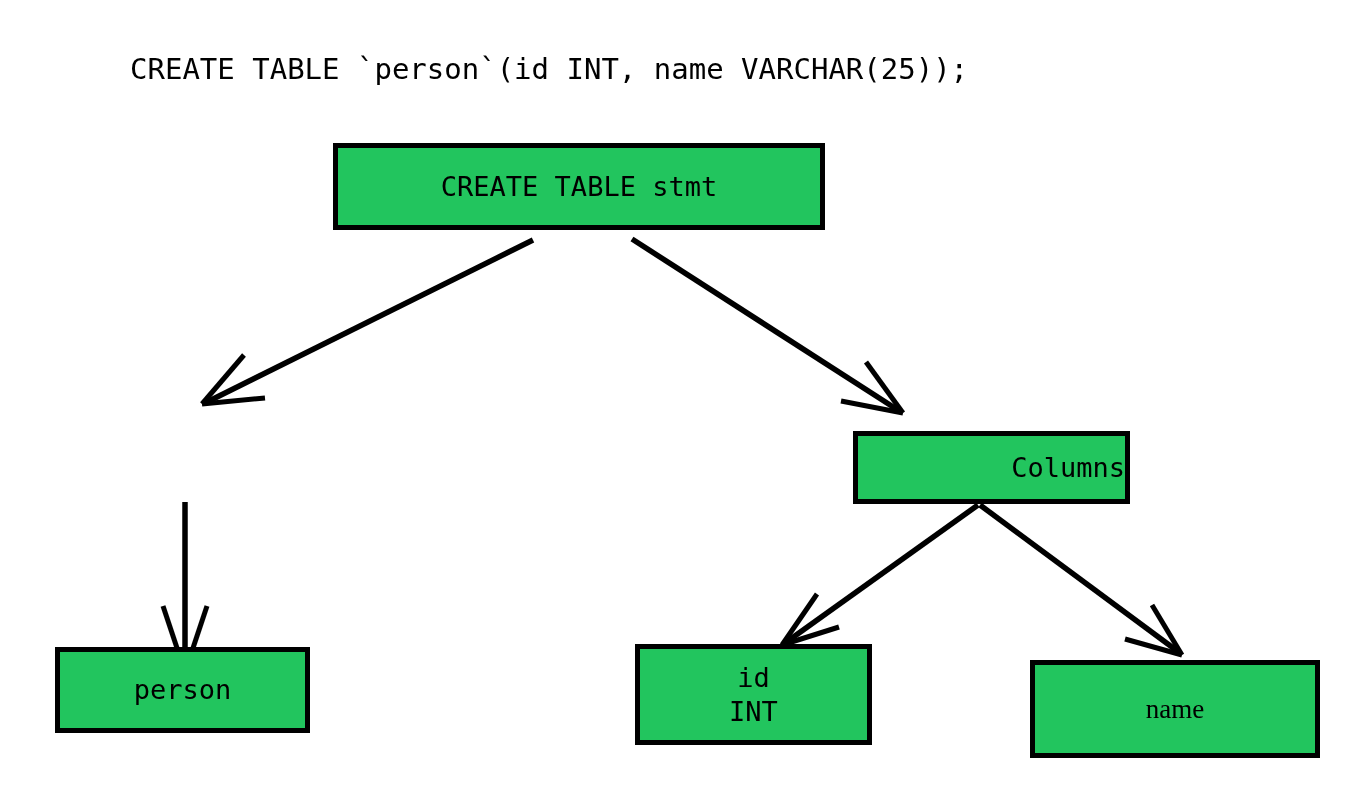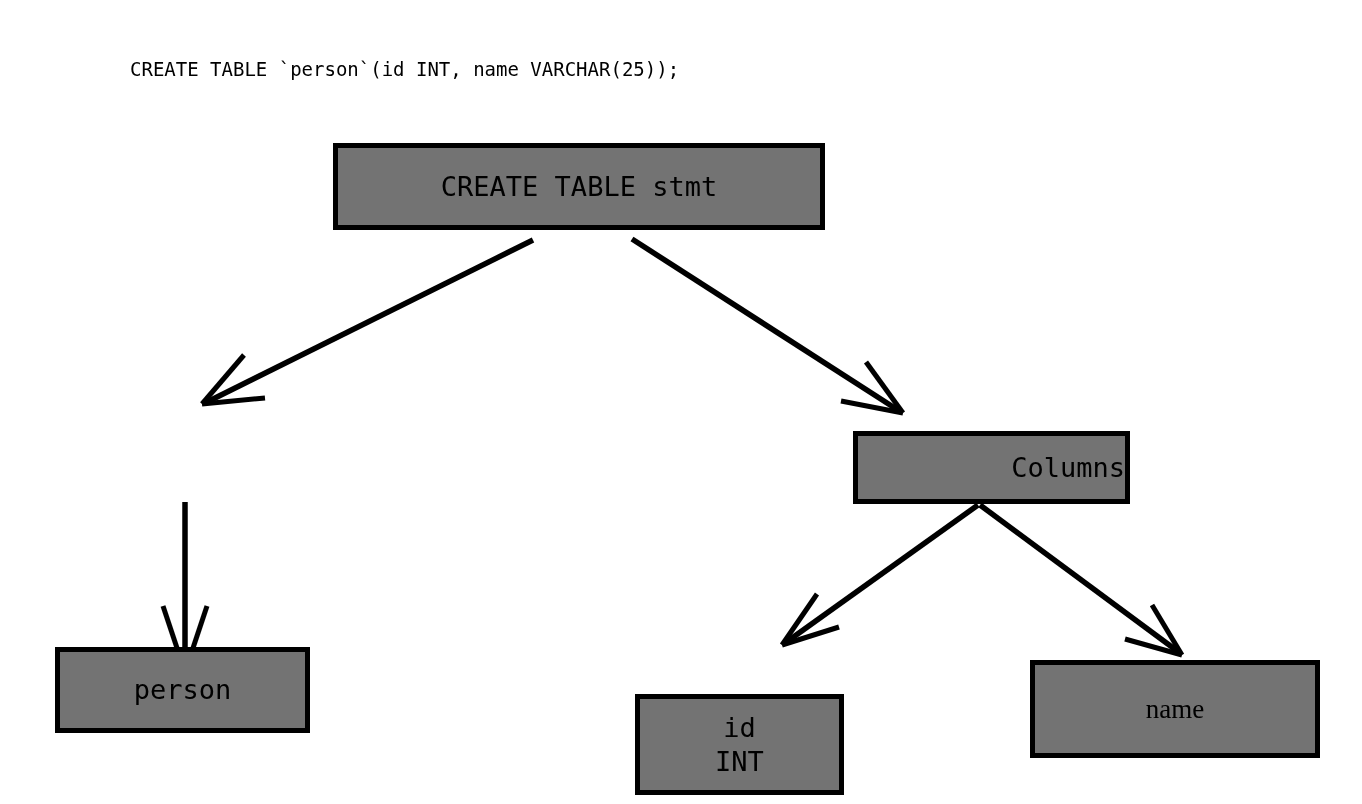--- a/index.html
+++ b/index.html
@@ -18,53 +18,53 @@
     height: 804px;
     background: #ffffff;
     overflow: hidden;
   }
 
   
   .sql-title {
     position: absolute;
     left: 130px;
     top: 50px;
-    font-size: 19px;
+    font-size: 29px;
     line-height: 38px;
     letter-spacing: 0px;
     white-space: pre;
     color: #000000;
     font-weight: 400;
   }
 
   
   .node {
     position: absolute;
     box-sizing: border-box;
     border: 5px solid #000000;
-    background: #737373;
+    background: #22c55e;
     display: flex;
     flex-direction: column;
     align-items: center;
     justify-content: center;
     text-align: center;
     font-size: 27px;
     line-height: 34px;
     color: #000000;
     white-space: pre;
   }
   .node .line2 {
     display: block;
   }
 
   #node-root      { left: 333px; top: 143px; width: 492px; height: 87px; }
   #node-tablename { left: 43px;  top: 423px; width: 277px; height: 73px; }
   #node-columns   { left: 853px; top: 431px; width: 277px; height: 73px; align-items: flex-end; }
   #node-person    { left: 55px;  top: 647px; width: 255px; height: 86px; }
-  #node-col-id    { left: 635px; top: 694px; width: 209px; height: 101px; }
+  #node-col-id    { left: 635px; top: 644px; width: 237px; height: 101px; }
   #node-col-name  { left: 1030px;top: 660px; width: 290px; height: 98px; font-family: Liberation Serif, serif; }
 
   
   #edges {
     position: absolute;
     left: 0;
     top: 0;
     width: 1362px;
     height: 804px;
     pointer-events: none;

